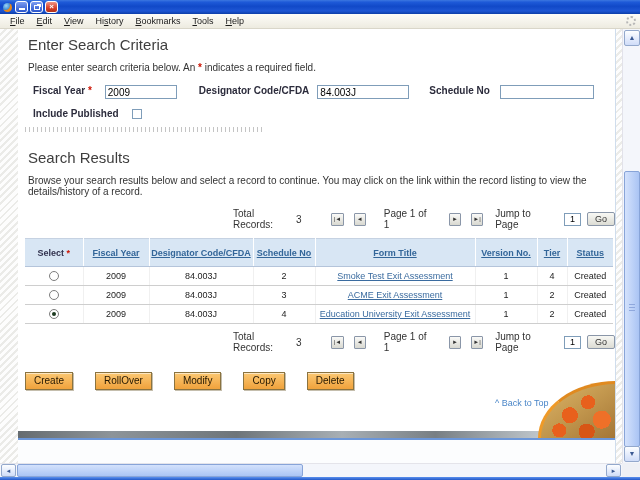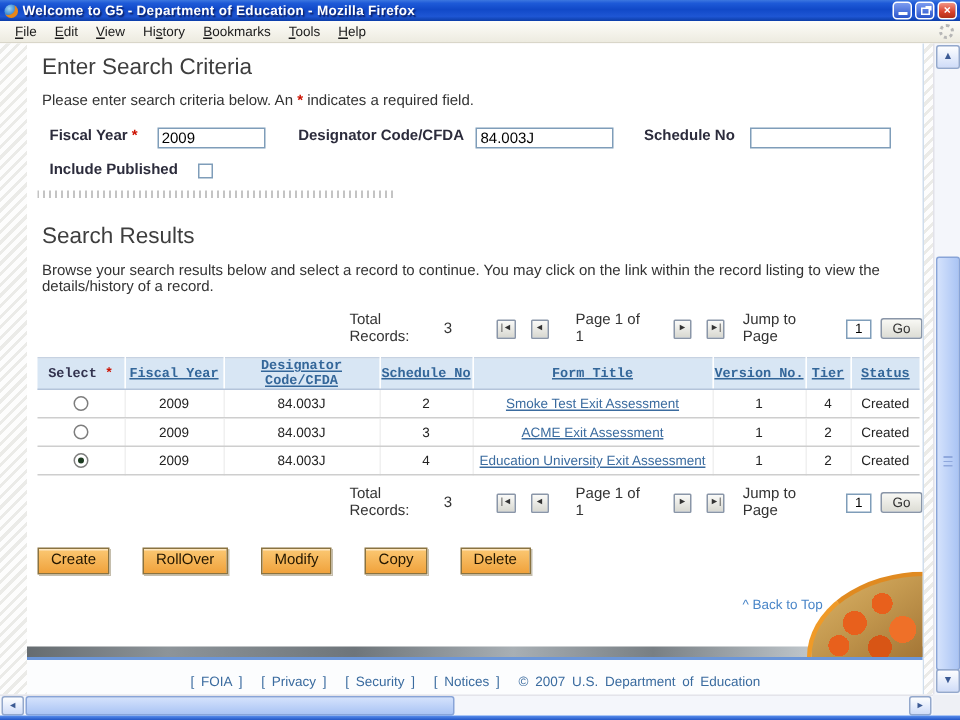--- a/index.html
+++ b/index.html
@@ -72,22 +72,22 @@
   .pgbtn { width:13px; height:13px; border:1px solid #8a96a8; border-radius:1px; color:#333; font-size:6px;
     display:flex; align-items:center; justify-content:center;
     background:linear-gradient(#fafaf8,#d8d8d0); }
   .jump-input { width:17px; height:13px; border:1px solid #7f9db9; font-size:9px; text-align:center;
     margin-left:12px; font-family:inherit; }
   .go-btn { margin-left:6px; font-size:9px; font-family:inherit; height:14px; padding:0 7px;
     border:1px solid #8a96a8; border-radius:2px; background:linear-gradient(#f8f8f4,#dcdcd4); color:#333; }
 
   .results-table { margin:11px 0 0 7px; width:588px; border-collapse:collapse; table-layout:fixed;
     font-size:9px; }
-  .results-table th { background:#d8e6f4; font-weight:bold; color:#336699; height:17px;
-    border-top:1px solid #c6d2e2; border-bottom:1px solid #b4c4da; border-right:1px solid #fff;font-family:Liberation Mono, monospace; }
+  .results-table th { background:#d8e6f4; font-weight:bold; color:#336699; height:28px;
+    border-top:1px solid #c6d2e2; border-bottom:1px solid #b4c4da; border-right:1px solid #fff; }
   .results-table th:last-child { border-right:none; }
   .results-table th .hl { text-decoration:underline; }
   .results-table th.select-h { color:#32324e; }
   .results-table td { height:19px; text-align:center; color:#222; border-bottom:1px solid #cecece;
     border-right:1px solid #f0f0f0; background:#fff; }
   .results-table td:last-child { border-right:none; }
   .row-link { color:#3a6b9f; text-decoration:underline; }
   .radio { display:inline-block; width:10px; height:10px; border:1px solid #7d7d7d; border-radius:50%;
     background:#fff; position:relative; vertical-align:middle; }
   .radio.on::after { content:""; position:absolute; left:2px; top:2px; width:4px; height:4px;
@@ -138,21 +138,20 @@
   .taskbar { position:absolute; left:0; top:477px; width:640px; height:3px;
     background:linear-gradient(#5a90ee,#2358c8); }
 </style>
 </head>
 <body>
 
 <div id="screen">
 
   <div class="titlebar">
     <span class="ff-icon"></span>
-    <span class="title-text">Welcome to G5 - Department of Education - Mozilla Firefox</span>
     <span class="win-controls">
       <span class="win-btn">
           <span class="min-glyph"></span>
         </span>
       <span class="win-btn">
           <span class="restore-glyph"></span>
         </span>
       <span class="win-btn close">
           <span>×</span>
         </span>
@@ -304,27 +303,20 @@
         <button class="btn">Modify</button>
         <button class="btn">Copy</button>
         <button class="btn">Delete</button>
       </div>
 
       <a class="backtop" href="#">^ Back to Top</a>
       <div class="grad-bar"></div>
       <div class="blue-line"></div>
       <div class="footer-band"></div>
       <div class="photo"></div>
-      <div class="footer-links">
-        <span><a class="f-link" href="#">[ FOIA ]</a></span>
-        <span><a class="f-link" href="#">[ Privacy ]</a></span>
-        <span><a class="f-link" href="#">[ Security ]</a></span>
-        <span><a class="f-link" href="#">[ Notices ]</a></span>
-        <span>© 2007 U.S. Department of Education</span>
-      </div>
     </div>
   </div>
 
   <div class="vscroll">
     <div class="sbtn up"><span>▲</span></div>
     <div class="vthumb"></div>
     <div class="sbtn down"><span>▼</span></div>
   </div>
   <div class="hscroll">
     <div class="hbtn left"><span>◄</span></div>

